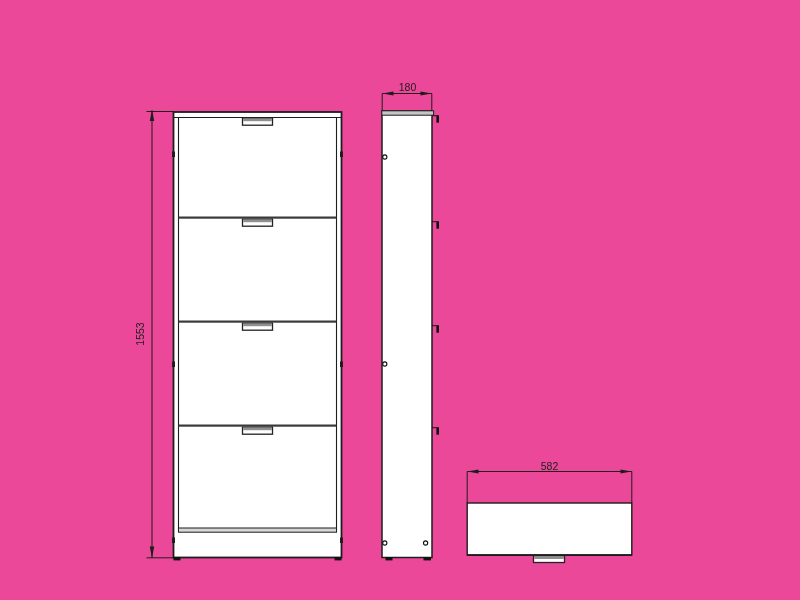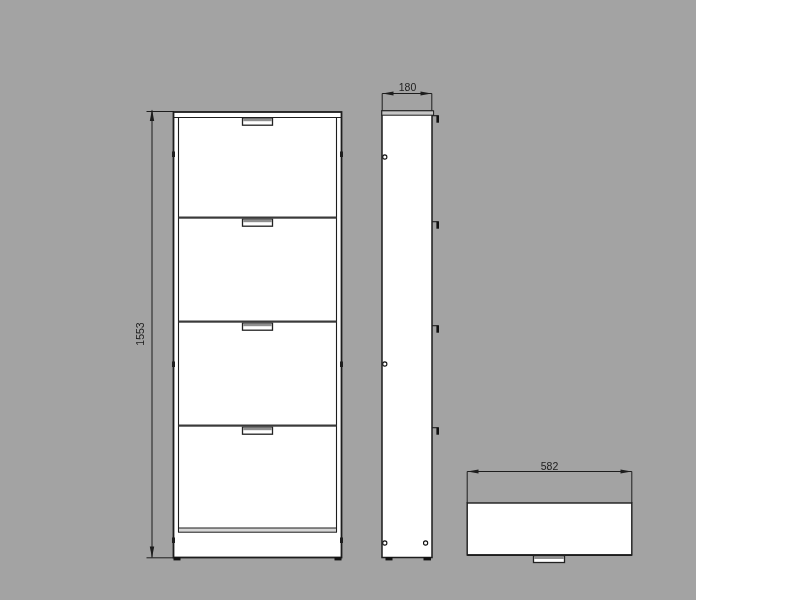--- a/index.html
+++ b/index.html
@@ -3,23 +3,23 @@
 <meta charset="utf-8">
 <style>
   html, body {
     margin: 0;
     padding: 0;
     background: #ffffff;
     font-family: "Liberation Sans", sans-serif;
   }
   .canvas {
     position: relative;
-    width: 696px;
+    width: 800px;
     height: 600px;
-    background: #a3a3a3;
+    background: #ec4899;
     overflow: hidden;
   }
   svg { display: block; }
   text.dim {
     font-family: "Liberation Sans", sans-serif;
     font-size: 10.5px;
     fill: #1d1d1d;
   }
 </style>
 </head>

